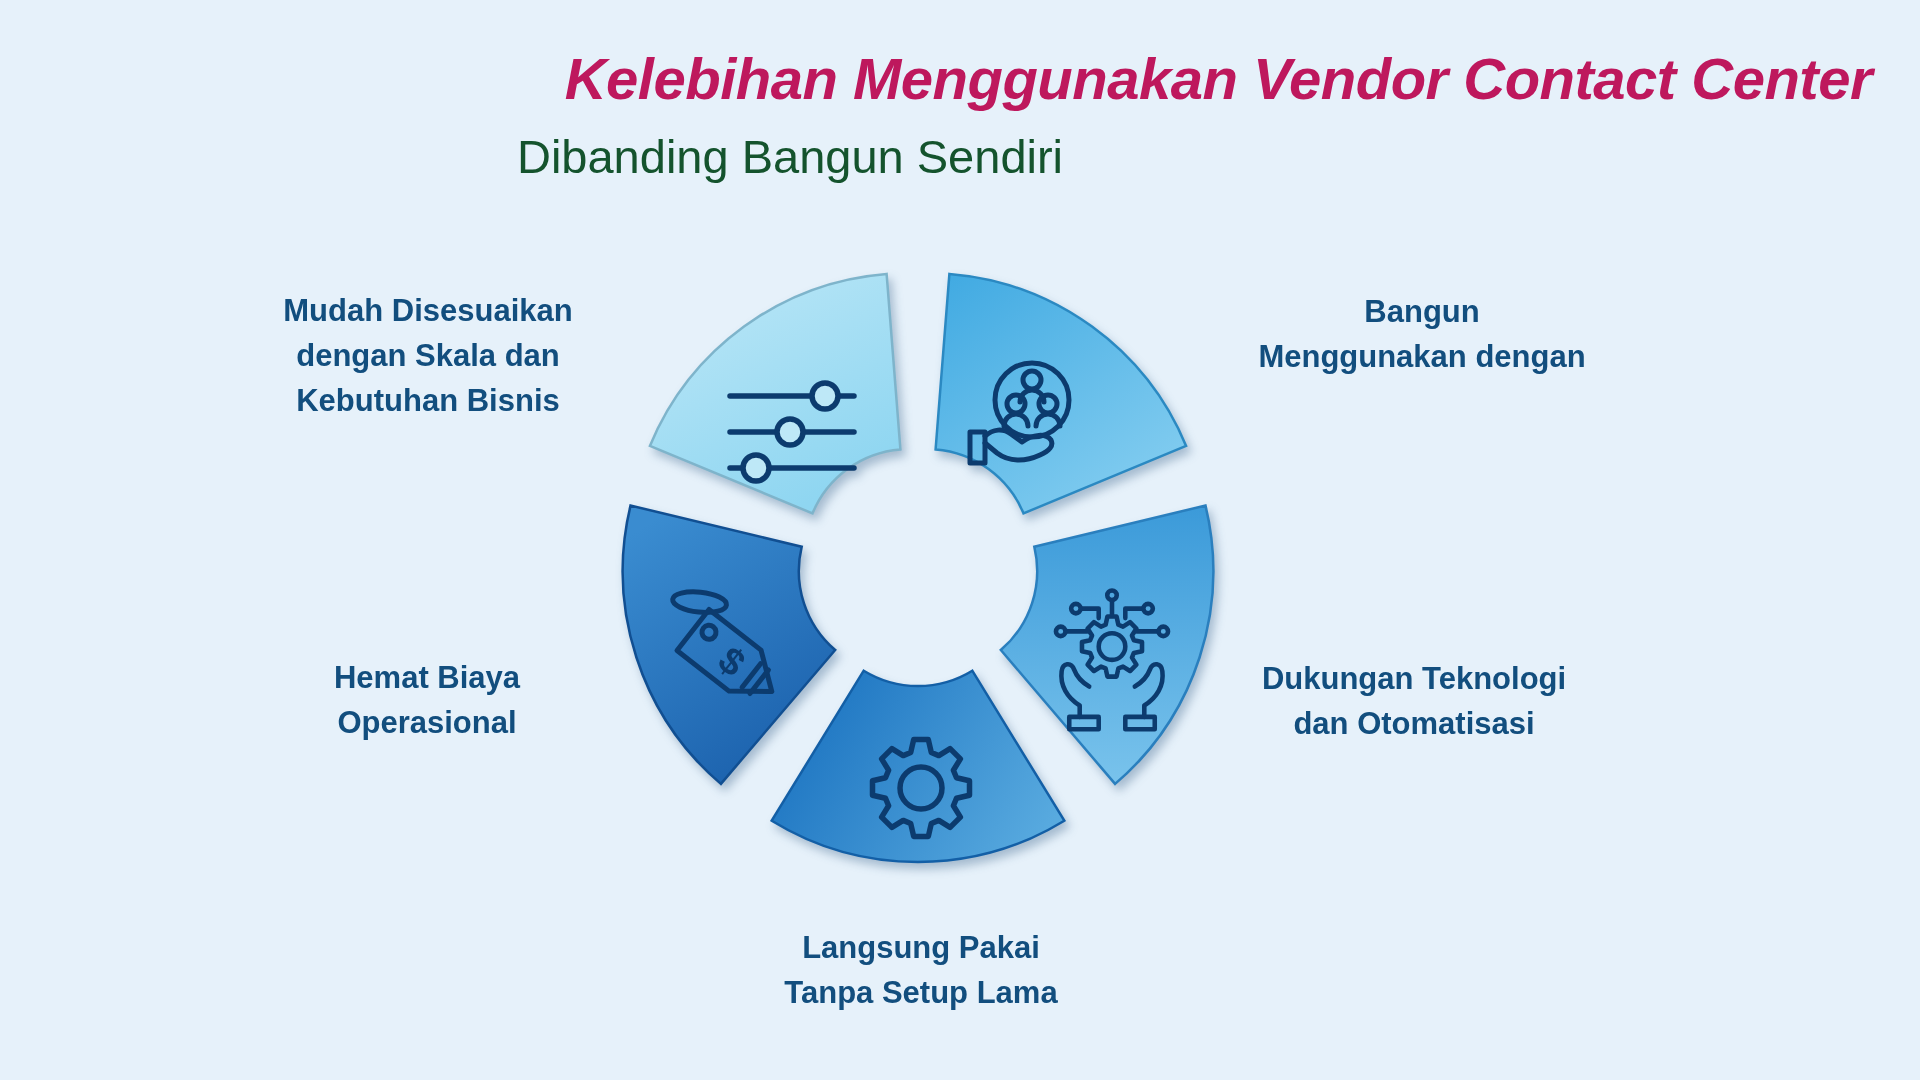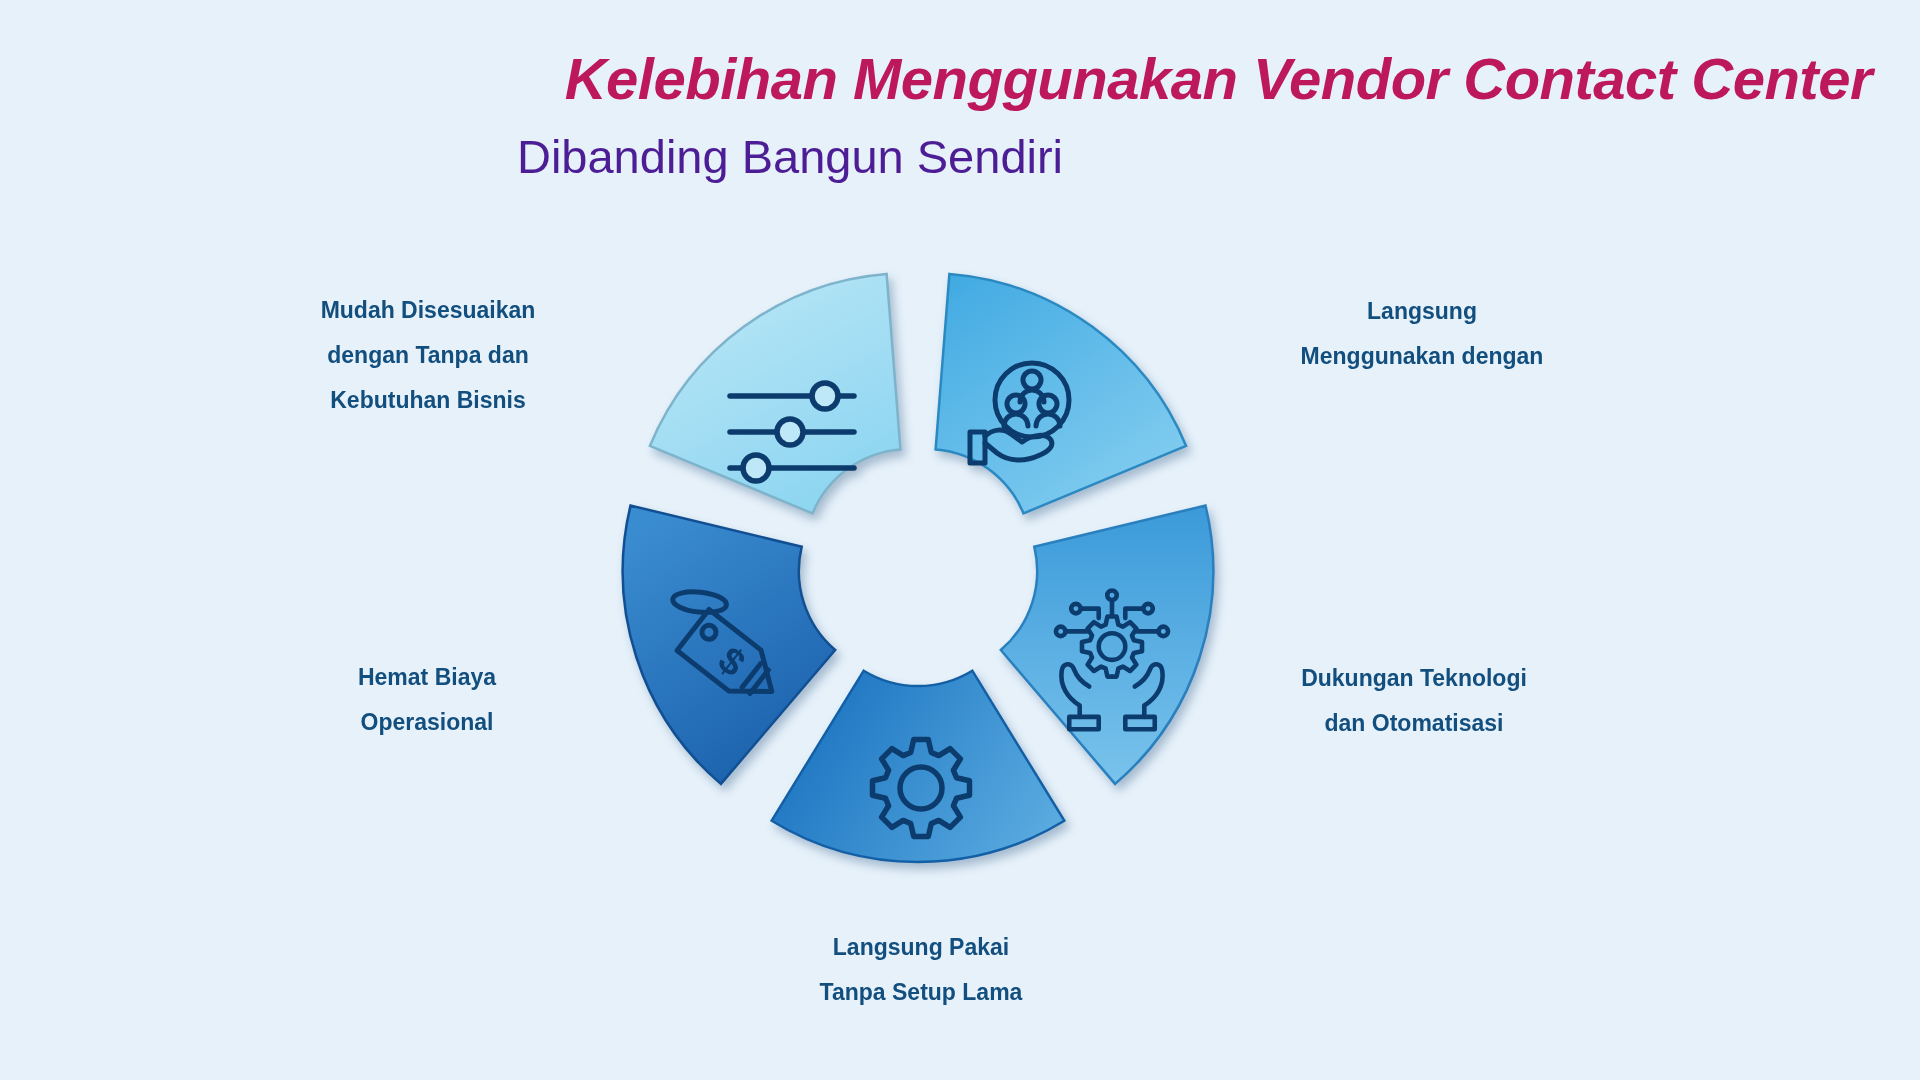--- a/index.html
+++ b/index.html
@@ -9,25 +9,25 @@
     font-family:"Liberation Sans","DejaVu Sans",sans-serif;
   }
   .stage{position:absolute;inset:0;}
   #donut-svg{position:absolute;left:0;top:0;}
   .title{
     position:absolute;top:46px;left:0;width:1872px;text-align:right;
     font-size:58px;line-height:66px;font-weight:800;color:#be185d;letter-spacing:-0.5px;font-style:italic;
   }
   .subtitle{
     position:absolute;top:128px;left:0;width:1580px;text-align:center;
-    font-size:47px;line-height:58px;font-weight:400;color:#4c1d95;
+    font-size:47px;line-height:58px;font-weight:400;color:#14532d;
   }
   .seg-label{
     position:absolute;width:520px;text-align:center;
-    font-size:23px;line-height:45px;font-weight:600;color:#124E7E;
+    font-size:31px;line-height:45px;font-weight:600;color:#124E7E;
   }
   .seg-label .line{display:block;}
   .label-mudah{left:168px;top:288px;}
   .label-layanan{left:1162px;top:289px;}
   .label-dukungan{left:1154px;top:656px;}
   .label-hemat{left:167px;top:655px;}
   .label-langsung{left:661px;top:925px;}
 </style>
 </head>
 <body>
@@ -128,26 +128,26 @@
       <line x1="32" y1="-15" x2="32" y2="15"></line>
     </g>
            </g>
     </svg>
 
   <div class="title">Kelebihan Menggunakan Vendor Contact Center</div>
   <div class="subtitle">Dibanding Bangun Sendiri</div>
 
   <div class="seg-label label-mudah">
     <span class="line">Mudah Disesuaikan</span>
-    <span class="line">dengan Tanpa dan</span>
+    <span class="line">dengan Skala dan</span>
     <span class="line">Kebutuhan Bisnis</span>
   </div>
 
   <div class="seg-label label-layanan">
-    <span class="line">Langsung</span>
+    <span class="line">Bangun</span>
     <span class="line">Menggunakan dengan</span>
   </div>
 
   <div class="seg-label label-dukungan">
     <span class="line">Dukungan Teknologi</span>
     <span class="line">dan Otomatisasi</span>
   </div>
 
   <div class="seg-label label-langsung">
     <span class="line">Langsung Pakai</span>

